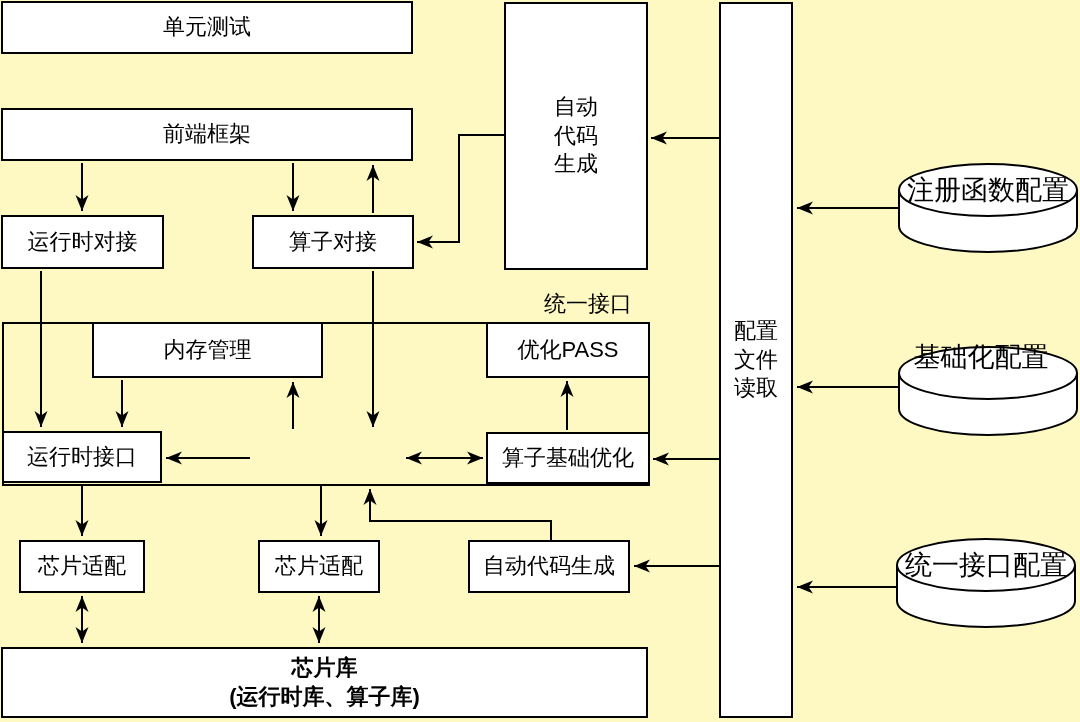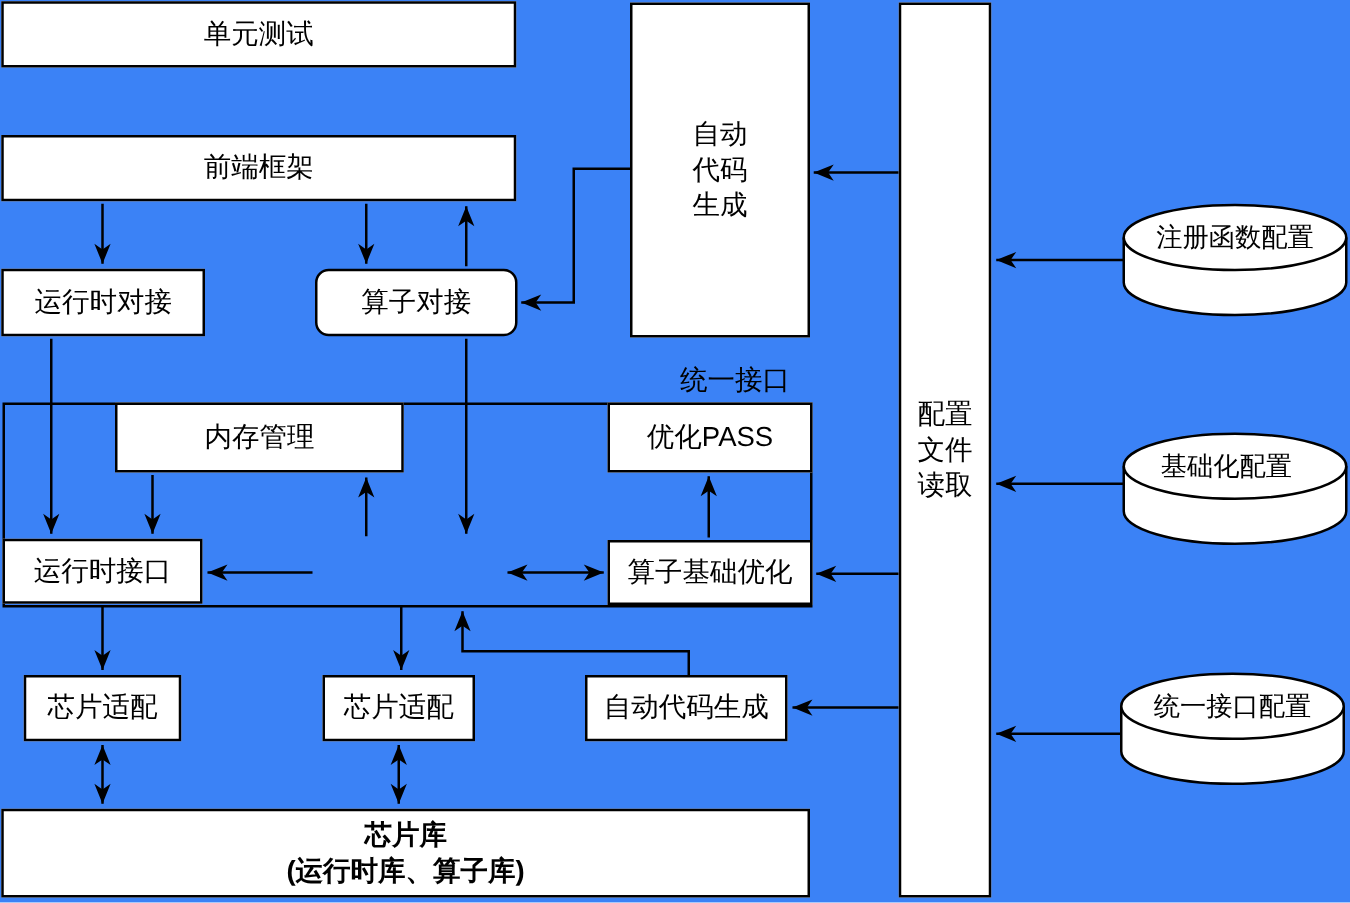--- a/index.html
+++ b/index.html
@@ -1,19 +1,19 @@
 <!DOCTYPE html>
 <html><head>
 <meta charset="utf-8">
 <style>
   html,body{margin:0;padding:0;background:#ffffff;}
   #canvas{
     position:relative;
     width:1080px;height:722px;
-    background:#3b82f6;
+    background:#fef9c3;
     font-family:"Liberation Sans","DejaVu Sans",sans-serif;
     color:#000000;
     overflow:hidden;
   }
   #wires{position:absolute;left:0;top:0;width:1080px;height:722px;}
   .box{
     position:absolute;
     border:2px solid #000000;
     background:#ffffff;
     box-sizing:border-box;
@@ -28,21 +28,21 @@
     color:#000000;
   }
   .floating-label{
     position:absolute;
     display:flex;align-items:center;justify-content:center;
     font-size:22px;color:#000000;
   }
   .cyl-label{
     position:absolute;
     display:flex;align-items:center;justify-content:center;
-    font-size:21px;color:#000000;white-space:nowrap;
+    font-size:27px;color:#000000;white-space:nowrap;
   }
 </style>
 </head>
 <body>
 
 <div id="canvas">
 
   <svg id="wires" width="1080" height="722" viewBox="0 0 1080 722">
     <defs>
       <marker id="arrow" markerUnits="userSpaceOnUse" markerWidth="20" markerHeight="16" refX="17" refY="8" orient="auto-start-reverse">
@@ -95,21 +95,21 @@
   </div>
 
   <div class="box" style="left:1px;top:108px;width:412px;height:53px;">
     <span class="lbl">前端框架</span>
   </div>
 
   <div class="box" style="left:1px;top:215px;width:163px;height:54px;">
     <span class="lbl">运行时对接</span>
   </div>
 
-  <div class="box" style="left:252px;top:215px;width:162px;height:54px;border-radius:11px;">
+  <div class="box" style="left:252px;top:215px;width:162px;height:54px;">
     <span class="lbl">算子对接</span>
   </div>
 
   <div class="box" style="left:504px;top:2px;width:144px;height:268px;">
     <span class="lbl">自动
 代码
 生成</span>
   </div>
 
   <div class="box" style="left:719px;top:2px;width:74px;height:716px;">
@@ -148,16 +148,16 @@
   <div class="box" style="left:468px;top:540px;width:162px;height:53px;">
     <span class="lbl">自动代码生成</span>
   </div>
 
   <div class="box" style="left:1px;top:647px;width:647px;height:71px;font-weight:bold;">
     <span class="lbl">芯片库
 (运行时库、算子库)</span>
   </div>
 
   <div class="cyl-label" style="left:899px;top:177px;width:178px;height:26px;">注册函数配置</div>
-  <div class="cyl-label" style="left:899px;top:360px;width:164px;height:26px;">基础化配置</div>
+  <div class="cyl-label" style="left:899px;top:344px;width:164px;height:26px;">基础化配置</div>
   <div class="cyl-label" style="left:897px;top:552px;width:178px;height:26px;">统一接口配置</div>
 
 </div>
 
 </body></html>

